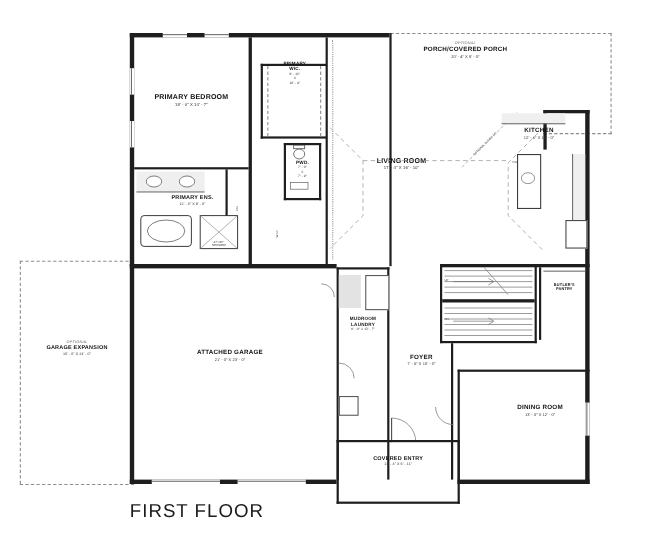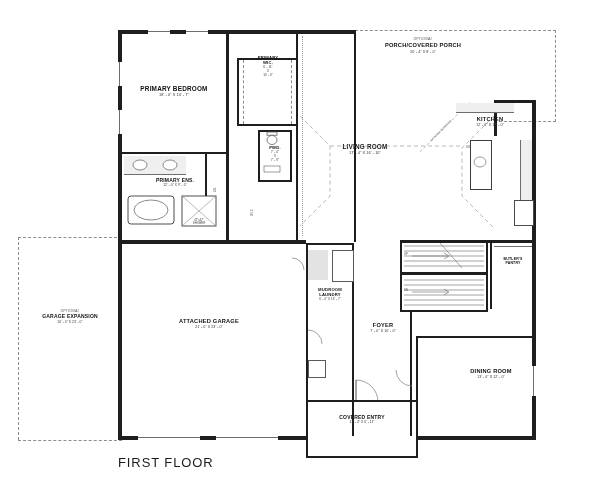--- a/index.html
+++ b/index.html
@@ -26,21 +26,21 @@
   .lbl .dm{display:block;color:#333;letter-spacing:.05px;}
   .s8  .nm{font-size:6.4px}   .s8 .dm{font-size:3.9px;margin-top:1px}
   .s7  .nm{font-size:5.7px}   .s7 .dm{font-size:3.6px;margin-top:.8px}
   .s6  .nm{font-size:5.0px}   .s6 .dm{font-size:3.3px;margin-top:.8px}
   .s5  .nm{font-size:4.2px}   .s5 .dm{font-size:3.0px;margin-top:.6px}
   .s4  .nm{font-size:3.5px}   .s4 .dm{font-size:2.7px;margin-top:.5px}
   .tinier{position:absolute;font-size:2.7px;color:#4a4a4a;white-space:nowrap;}
   .rot90{transform:rotate(-90deg);transform-origin:0 0;}
   .rot45{transform:rotate(-45deg);transform-origin:0 0;}
 
-  #title{position:absolute;left:118px;top:455px;font-size:13px;
+  #title{position:absolute;left:118px;top:455px;font-size:17px;
          letter-spacing:.9px;color:#1b1b1b;}
 
   svg.ov{position:absolute;left:0;top:0;width:600px;height:489px;
          pointer-events:none;overflow:visible;}
 </style>
 </head>
 <body>
 
 <div id="plan">
 

